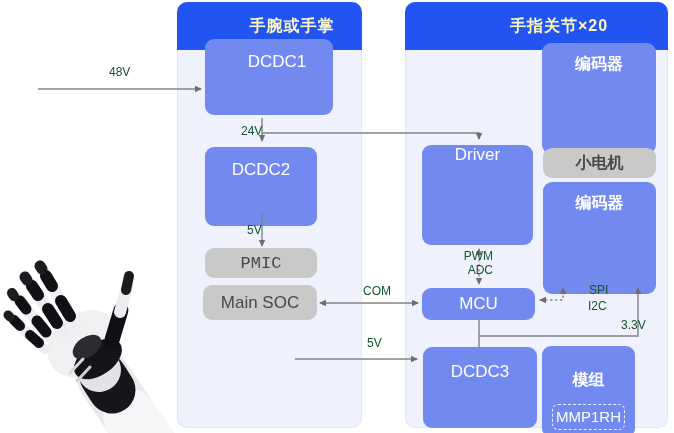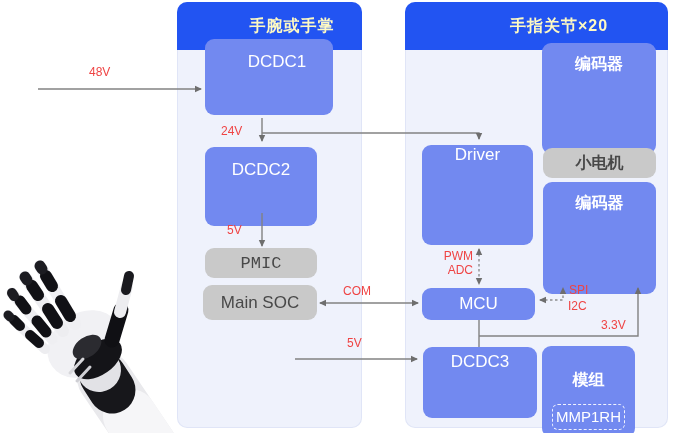--- a/index.html
+++ b/index.html
@@ -21,21 +21,21 @@
   .block.gray{background:#C9C9C9;color:#484848;}
   .block.v-top{align-items:flex-start;}
   .block.v-center{align-items:center;}
   .block .cjk{font-weight:bold;font-size:16px;}
 
   .chip{position:absolute;left:10px;right:10px;bottom:7px;border:1px dashed rgba(255,255,255,.9);
         border-radius:6px;text-align:center;font-size:15px;line-height:24px;height:24px;color:#ffffff;}
 
   .wires{position:absolute;left:0;top:0;z-index:5;pointer-events:none;}
 
-  .wire-label{position:absolute;font-size:12px;color:#ef4444;z-index:6;white-space:nowrap;}
+  .wire-label{position:absolute;font-size:12px;color:#14532d;z-index:6;white-space:nowrap;margin-left:20px;}
   .wire-label.ra{width:38px;text-align:right;}
 
   .hand{position:absolute;left:0;top:228px;width:182px;height:205px;z-index:3;}
 </style>
 </head>
 <body>
 
 <div class="stage">
 
   <div class="panel panel-left">
@@ -68,21 +68,21 @@
     </div>
     <div class="block blue v-top" style="left:138px;top:180px;width:113px;height:101px;padding-top:11px;">
       <span class="cjk">编码器</span>
     </div>
     <div class="block blue v-top" style="left:17px;top:143px;width:111px;height:100px;padding-top:0;">
       <span>Driver</span>
     </div>
     <div class="block blue v-center" style="left:17px;top:286px;width:113px;height:32px;">
       <span>MCU</span>
     </div>
-    <div class="block blue v-top" style="left:18px;top:345px;width:114px;height:66px;padding-top:5px;">
+    <div class="block blue v-top" style="left:18px;top:345px;width:114px;height:66px;padding-top:15px;">
       <span>DCDC3</span>
     </div>
     <div class="block blue v-top" style="left:137px;top:344px;width:93px;height:67px;padding-top:24px;">
       <span class="cjk">模组</span>
       <div class="chip">
         <span>MMP1RH</span>
       </div>
     </div>
   </div>
 

